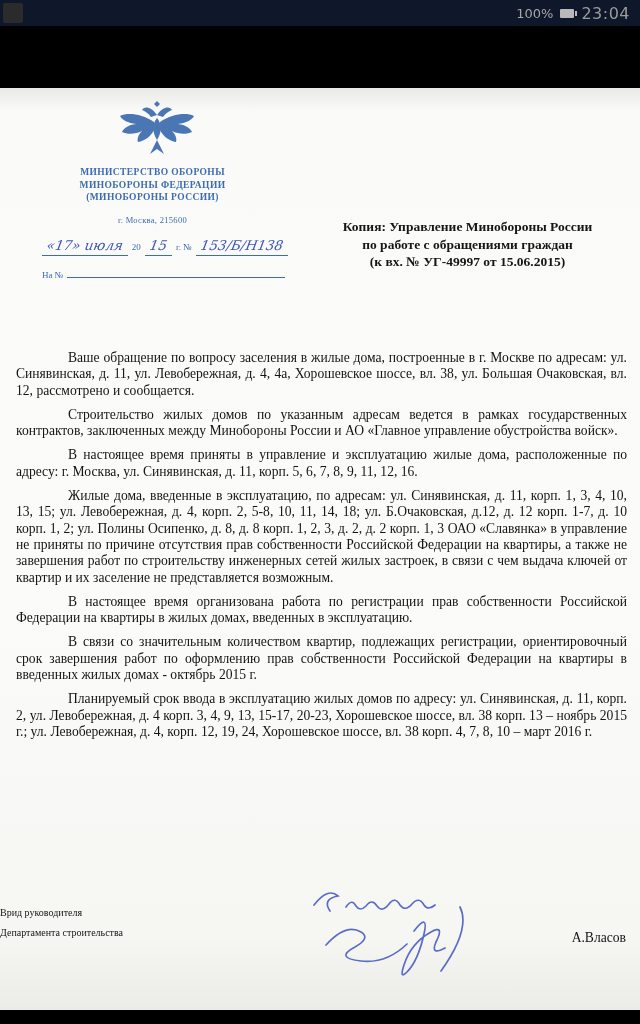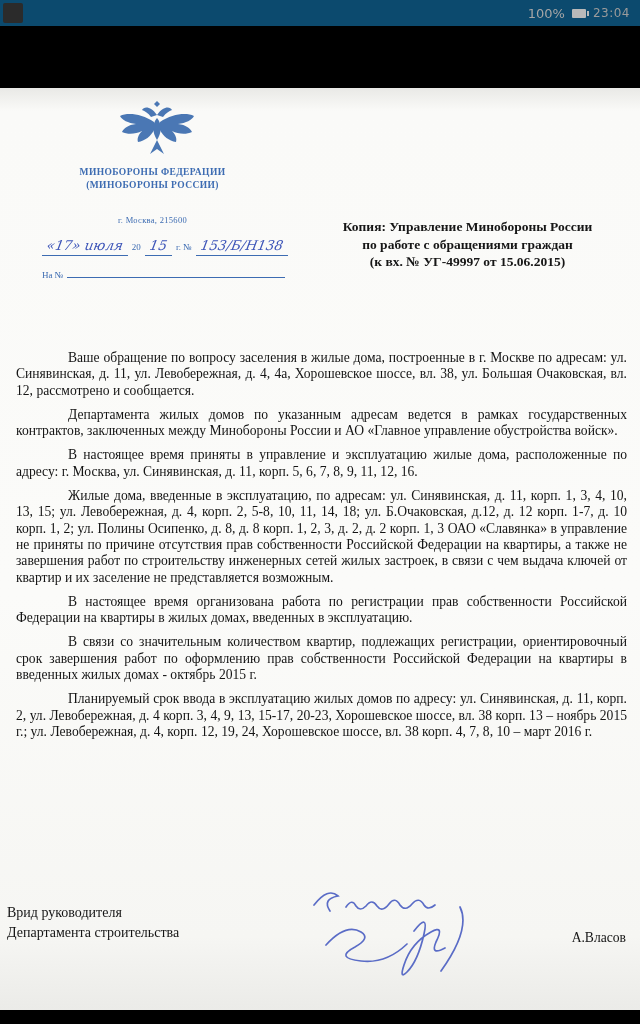--- a/index.html
+++ b/index.html
@@ -5,35 +5,35 @@
   html,body { margin:0; padding:0; background:#000; }
   .screen {
     position:relative; width:640px; height:1024px;
     background:#000; overflow:hidden;
     font-family:"Liberation Serif", serif;
   }
 
   
   .status-bar {
     position:absolute; top:0; left:0; right:0; height:26px;
-    background:#0c4a6e;
+    background:#0f172a;
     display:flex; align-items:center; justify-content:flex-end;
     gap:7px; padding-right:10px; box-sizing:border-box;
     font-family:"DejaVu Sans", sans-serif;
   }
   .notif-square {
     position:absolute; left:3px; top:3px; width:20px; height:20px;
     background:#2b2b2b; border-radius:2px;
   }
   .battery-pct { color:#a6a6a6; font-size:13px; }
   .battery-icon { position:relative; width:14px; height:9px; background:#b9b9b9; border-radius:1px; }
   .battery-icon::after {
     content:""; position:absolute; right:-3px; top:2px; width:2px; height:5px; background:#b9b9b9;
   }
-  .clock { color:#9b9b9b; font-size:12px; letter-spacing:0.5px; }
+  .clock { color:#9b9b9b; font-size:16px; letter-spacing:0.5px; }
 
   
   .document {
     position:absolute; top:88px; left:0; width:640px; height:922px;
     background:linear-gradient(180deg,#e9e9e6 0%,#fafaf8 2.5%,#fbfbf9 55%,#f6f6f3 92%,#ebebe8 100%);
     color:#1b1b1b;
   }
 
   
   .emblem { position:absolute; left:118px; top:12px; }
@@ -72,22 +72,22 @@
   
   .body-text {
     position:absolute; top:254px; left:8px; width:627px;
     font-size:13.6px; line-height:16.3px; text-align:justify;
     color:#141414;
   }
   .body-text p { margin:8px; text-indent:52px; }
 
   
   .sig-left {
-    position:absolute; top:815px; left:7px;
-    font-size:14px; line-height:20px; color:#141414;
+    position:absolute; top:815px; left:0;
+    font-size:10px; line-height:20px; color:#141414;
   }
   .sig-name {
     position:absolute; top:842px; right:14px;
     font-size:13.6px; color:#141414;
   }
   .sig-scribble { position:absolute; top:793px; left:298px; }
 </style>
 </head>
 <body>
 
@@ -110,20 +110,21 @@
           <path d="M39 15 C45 6 52 6 54 10 c-3 1 -6 3 -9 7 z"></path>
           <path d="M36 22 C24 14 10 12 2 16 c2 4 8 7 16 8 c-8 1 -12 4 -14 8 c6 3 14 2 20 -1 c-4 4 -5 8 -4 11 c7 -1 13 -6 16 -12 z"></path>
           <path d="M42 22 C54 14 68 12 76 16 c-2 4 -8 7 -16 8 c8 1 12 4 14 8 c-6 3 -14 2 -20 -1 c4 4 5 8 4 11 c-7 -1 -13 -6 -16 -12 z"></path>
           <path d="M39 18 c5 6 5 14 0 22 c-5 -8 -5 -16 0 -22 z"></path>
           <path d="M39 40 l-7 14 7 -5 7 5 z"></path>
         </g>
       </svg>
     </div>
 
     <div class="ministry">
+      <div>МИНИСТЕРСТВО ОБОРОНЫ</div>
       <div>МИНОБОРОНЫ ФЕДЕРАЦИИ</div>
       <div>(МИНОБОРОНЫ РОССИИ)</div>
     </div>
 
     <div class="city-line">г. Москва, 215600</div>
 
     <div class="date-line">
       <span class="u"><span class="hand">«17»</span>
         <span class="hand">июля</span></span>
       <span class="print-blue">20</span>
@@ -140,21 +141,21 @@
     <div class="copy-block">
       <div>Копия: Управление Минобороны России</div>
       <div>по работе с обращениями граждан</div>
       <div>(к вх. № УГ-49997 от 15.06.2015)</div>
     </div>
 
     <div class="body-text">
 
         <p>Ваше обращение по вопросу заселения в жилые дома, построенные в г. Москве по адресам: ул. Синявинская, д. 11, ул. Левобережная, д. 4, 4а, Хорошевское шоссе, вл. 38, ул. Большая Очаковская, вл. 12, рассмотрено и сообщается.</p>
 
-        <p>Департамента жилых домов по указанным адресам ведется в рамках государственных контрактов, заключенных между Минобороны России и АО «Главное управление обустройства войск».</p>
+        <p>Строительство жилых домов по указанным адресам ведется в рамках государственных контрактов, заключенных между Минобороны России и АО «Главное управление обустройства войск».</p>
 
 
         <p>В настоящее время приняты в управление и эксплуатацию жилые дома, расположенные по адресу: г. Москва, ул. Синявинская, д. 11, корп. 5, 6, 7, 8, 9, 11, 12, 16.</p>
 
         <p>Жилые дома, введенные в эксплуатацию, по адресам: ул. Синявинская, д. 11, корп. 1, 3, 4, 10, 13, 15; ул. Левобережная, д. 4, корп. 2, 5-8, 10, 11, 14, 18; ул. Б.Очаковская, д.12, д. 12 корп. 1-7, д. 10 корп. 1, 2; ул. Полины Осипенко, д. 8, д. 8 корп. 1, 2, 3, д. 2, д. 2 корп. 1, 3 ОАО «Славянка» в управление не приняты по причине отсутствия прав собственности Российской Федерации на квартиры, а также не завершения работ по строительству инженерных сетей жилых застроек, в связи с чем выдача ключей от квартир и их заселение не представляется возможным.</p>
 
         <p>В настоящее время организована работа по регистрации прав собственности Российской Федерации на квартиры в жилых домах, введенных в эксплуатацию.</p>
 
         <p>В связи со значительным количеством квартир, подлежащих регистрации, ориентировочный срок завершения работ по оформлению прав собственности Российской Федерации на квартиры в введенных жилых домах - октябрь 2015 г.</p>
 

